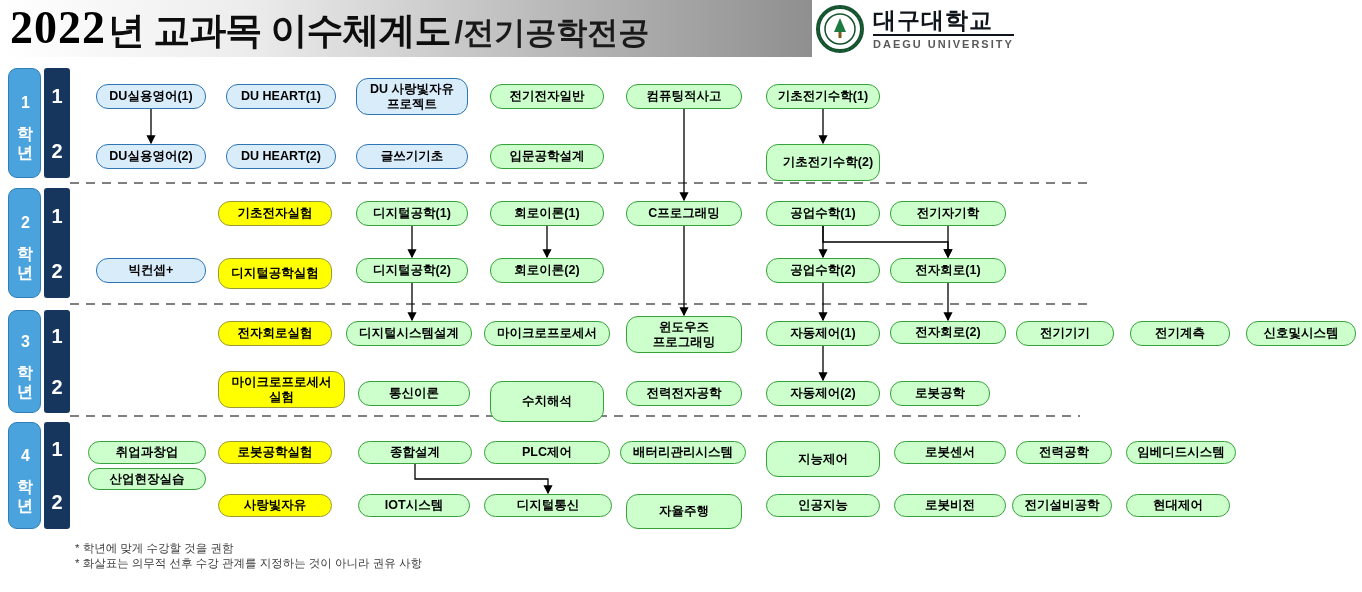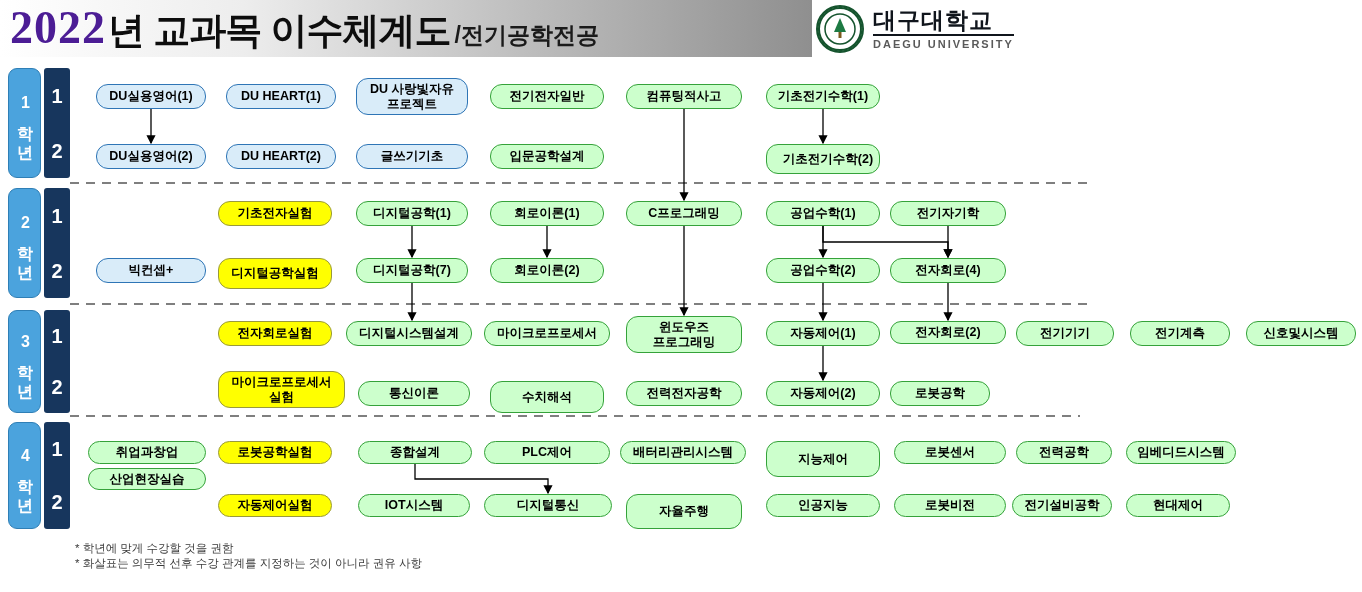--- a/index.html
+++ b/index.html
@@ -3,24 +3,24 @@
 <meta charset="utf-8">
 <style>
   * { margin:0; padding:0; box-sizing:border-box; }
   body { font-family:"Liberation Sans",sans-serif; background:#ffffff; }
   #canvas { position:relative; width:1362px; height:592px; background:#ffffff; overflow:hidden; }
 
   
   .header-band { position:absolute; left:0; top:0; width:812px; height:57px;
     background:linear-gradient(90deg,#ffffff 0%,#ededed 30%,#bdbdbd 65%,#8f8f8f 100%); }
   .title-row { position:absolute; left:10px; top:1px; display:flex; align-items:baseline; white-space:nowrap; }
-  .title-year { font-family:"Liberation Serif",serif; font-size:46px; font-weight:bold; color:#4c1d95;
+  .title-year { font-family:"Liberation Serif",serif; font-size:46px; font-weight:bold; color:#000000;
     text-shadow:1px 1px 0 #ffffff; letter-spacing:1px; }
   .title-main { font-size:37px; font-weight:900; color:#0d0d0d; letter-spacing:-1px; margin-left:2px; }
-  .title-sub { font-size:23px; font-weight:bold; color:#1a1a1a; margin-left:4px; }
+  .title-sub { font-size:31px; font-weight:bold; color:#1a1a1a; margin-left:4px; }
 
   .logo-wrap { position:absolute; left:816px; top:5px; display:flex; align-items:center; gap:9px; }
   .logo-circle { width:48px; height:48px; flex:0 0 48px; }
   .logo-text { display:flex; flex-direction:column; justify-content:flex-end; }
   .logo-name { font-size:23px; font-weight:900; color:#10151c; letter-spacing:1px; line-height:1.05;
     border-bottom:2px solid #10151c; padding-bottom:1px; }
   .logo-en { font-size:11px; font-weight:bold; color:#5a5a5a; letter-spacing:2px; margin-top:2px; }
 
   
   .year-label { position:absolute; left:8px; width:33px; background:#4ba3dd; border:1px solid #2f7fb6;
@@ -108,61 +108,61 @@
     <div class="course general" style="left: 226px; top: 84px; width: 110px; height: 25px;">DU HEART(1)</div>
     <div class="course general" style="left: 356px; top: 78px; width: 112px; height: 37px;">DU 사랑빛자유
 프로젝트</div>
     <div class="course major" style="left: 490px; top: 84px; width: 114px; height: 25px;">전기전자일반</div>
     <div class="course major" style="left: 626px; top: 84px; width: 116px; height: 25px;">컴퓨팅적사고</div>
     <div class="course major" style="left: 766px; top: 84px; width: 114px; height: 25px;">기초전기수학(1)</div>
     <div class="course general" style="left: 96px; top: 144px; width: 110px; height: 25px;">DU실용영어(2)</div>
     <div class="course general" style="left: 226px; top: 144px; width: 110px; height: 25px;">DU HEART(2)</div>
     <div class="course general" style="left: 356px; top: 144px; width: 112px; height: 25px;">글쓰기기초</div>
     <div class="course major" style="left: 490px; top: 144px; width: 114px; height: 25px;">입문공학설계</div>
-    <div class="course major" style="left: 766px; top: 144px; width: 114px; height: 30px; padding-left: 12px;">기초전기수학(2)</div>
+    <div class="course major" style="left: 766px; top: 144px; width: 114px; height: 37px; padding-left: 12px;">기초전기수학(2)</div>
     <div class="course lab" style="left: 218px; top: 201px; width: 114px; height: 25px;">기초전자실험</div>
     <div class="course major" style="left: 356px; top: 201px; width: 112px; height: 25px;">디지털공학(1)</div>
     <div class="course major" style="left: 490px; top: 201px; width: 114px; height: 25px;">회로이론(1)</div>
     <div class="course major" style="left: 626px; top: 201px; width: 116px; height: 25px;">C프로그래밍</div>
     <div class="course major" style="left: 766px; top: 201px; width: 114px; height: 25px;">공업수학(1)</div>
     <div class="course major" style="left: 890px; top: 201px; width: 116px; height: 25px;">전기자기학</div>
     <div class="course general" style="left: 96px; top: 258px; width: 110px; height: 25px;">빅컨셉+</div>
     <div class="course lab" style="left: 218px; top: 258px; width: 114px; height: 31px;">디지털공학실험</div>
-    <div class="course major" style="left: 356px; top: 258px; width: 112px; height: 25px;">디지털공학(7)</div>
+    <div class="course major" style="left: 356px; top: 258px; width: 112px; height: 25px;">디지털공학(2)</div>
     <div class="course major" style="left: 490px; top: 258px; width: 114px; height: 25px;">회로이론(2)</div>
     <div class="course major" style="left: 766px; top: 258px; width: 114px; height: 25px;">공업수학(2)</div>
-    <div class="course major" style="left: 890px; top: 258px; width: 116px; height: 25px;">전자회로(4)</div>
+    <div class="course major" style="left: 890px; top: 258px; width: 116px; height: 25px;">전자회로(1)</div>
     <div class="course lab" style="left: 218px; top: 321px; width: 114px; height: 25px;">전자회로실험</div>
     <div class="course major" style="left: 346px; top: 321px; width: 126px; height: 25px;">디지털시스템설계</div>
     <div class="course major" style="left: 484px; top: 321px; width: 126px; height: 25px;">마이크로프로세서</div>
     <div class="course major" style="left: 626px; top: 316px; width: 116px; height: 37px;">윈도우즈
 프로그래밍</div>
     <div class="course major" style="left: 766px; top: 321px; width: 114px; height: 25px;">자동제어(1)</div>
     <div class="course major" style="left: 890px; top: 321px; width: 116px; height: 23px; border-radius: 11px;">전자회로(2)</div>
     <div class="course major" style="left: 1016px; top: 321px; width: 98px; height: 25px;">전기기기</div>
     <div class="course major" style="left: 1130px; top: 321px; width: 100px; height: 25px;">전기계측</div>
     <div class="course major" style="left: 1246px; top: 321px; width: 110px; height: 25px;">신호및시스템</div>
     <div class="course lab" style="left: 218px; top: 371px; width: 127px; height: 37px;">마이크로프로세서
 실험</div>
     <div class="course major" style="left: 358px; top: 381px; width: 112px; height: 25px;">통신이론</div>
-    <div class="course major" style="left: 490px; top: 381px; width: 114px; height: 32px;">수치해석</div>
+    <div class="course major" style="left: 490px; top: 381px; width: 114px; height: 41px;">수치해석</div>
     <div class="course major" style="left: 626px; top: 381px; width: 116px; height: 25px;">전력전자공학</div>
     <div class="course major" style="left: 766px; top: 381px; width: 114px; height: 25px;">자동제어(2)</div>
     <div class="course major" style="left: 890px; top: 381px; width: 100px; height: 25px;">로봇공학</div>
     <div class="course major" style="left: 88px; top: 441px; width: 118px; height: 23px;">취업과창업</div>
     <div class="course lab" style="left: 218px; top: 441px; width: 114px; height: 23px;">로봇공학실험</div>
     <div class="course major" style="left: 358px; top: 441px; width: 114px; height: 23px;">종합설계</div>
     <div class="course major" style="left: 484px; top: 441px; width: 126px; height: 23px;">PLC제어</div>
     <div class="course major" style="left: 620px; top: 441px; width: 126px; height: 23px;">배터리관리시스템</div>
     <div class="course major" style="left: 766px; top: 441px; width: 114px; height: 36px;">지능제어</div>
     <div class="course major" style="left: 894px; top: 441px; width: 112px; height: 23px;">로봇센서</div>
     <div class="course major" style="left: 1016px; top: 441px; width: 96px; height: 23px;">전력공학</div>
     <div class="course major" style="left: 1126px; top: 441px; width: 110px; height: 23px;">임베디드시스템</div>
     <div class="course major" style="left: 88px; top: 468px; width: 118px; height: 22px;">산업현장실습</div>
-    <div class="course lab" style="left: 218px; top: 494px; width: 114px; height: 23px;">자동제어실험</div>
+    <div class="course lab" style="left: 218px; top: 494px; width: 114px; height: 23px;">사랑빛자유</div>
     <div class="course major" style="left: 358px; top: 494px; width: 112px; height: 23px;">IOT시스템</div>
     <div class="course major" style="left: 484px; top: 494px; width: 128px; height: 23px;">디지털통신</div>
     <div class="course major" style="left: 626px; top: 494px; width: 116px; height: 35px; text-align: center;">자율주행</div>
     <div class="course major" style="left: 766px; top: 494px; width: 114px; height: 23px;">인공지능</div>
     <div class="course major" style="left: 894px; top: 494px; width: 112px; height: 23px;">로봇비전</div>
     <div class="course major" style="left: 1012px; top: 494px; width: 100px; height: 23px;">전기설비공학</div>
     <div class="course major" style="left: 1126px; top: 494px; width: 104px; height: 23px;">현대제어</div>
     <div class="year-label" style="top: 68px; height: 110px;">1학년</div>
     <div class="sem-col" style="top: 68px; height: 110px;">
       <div class="sem-num" style="top: 14.5px;">1</div>

